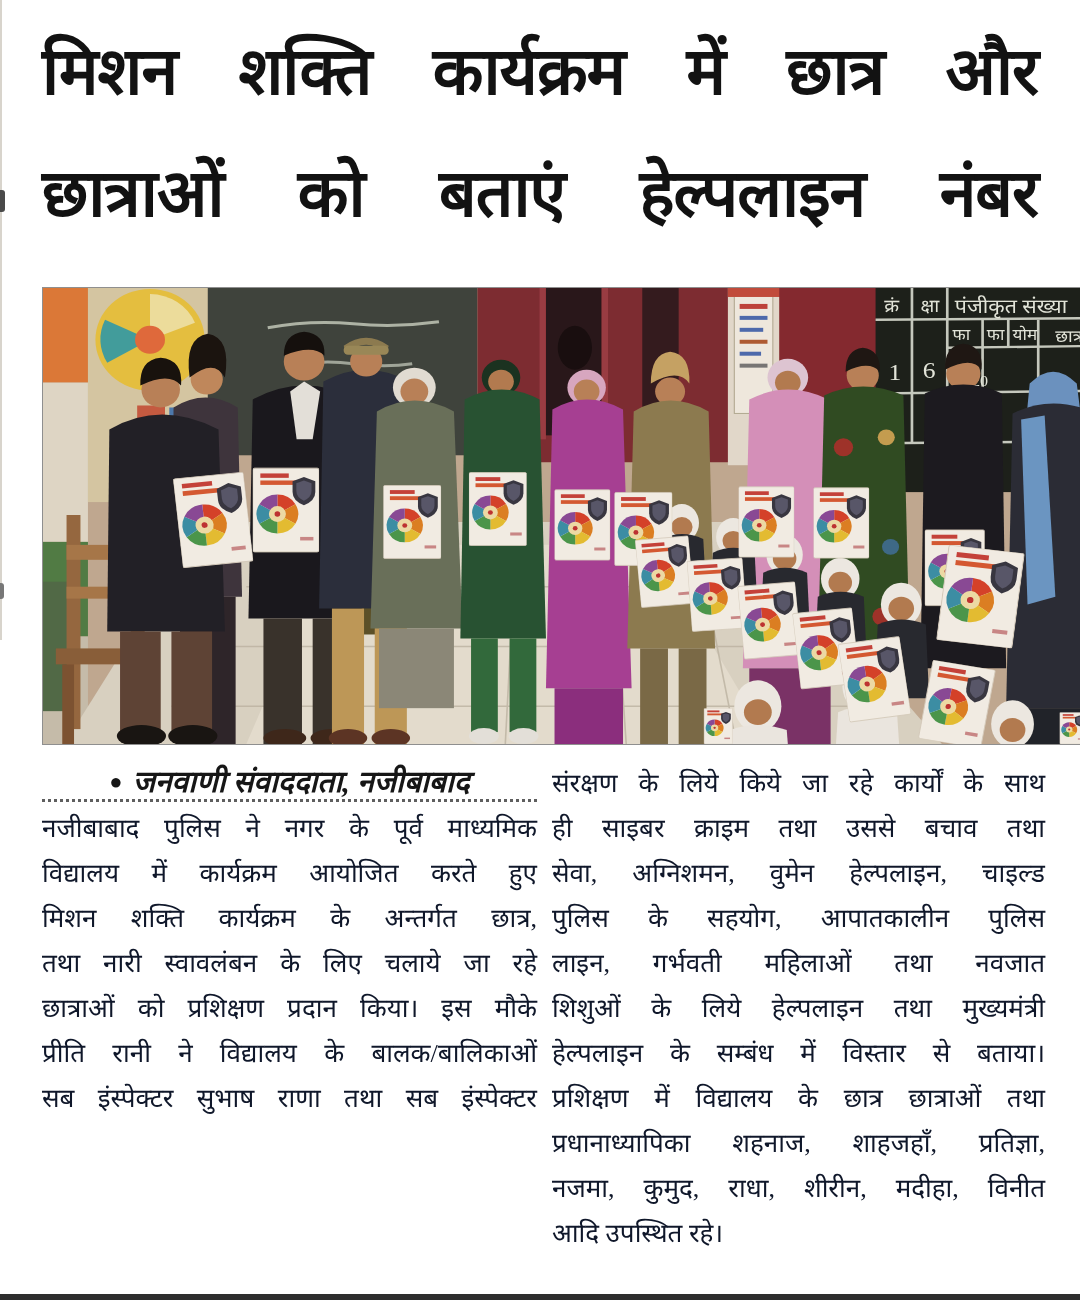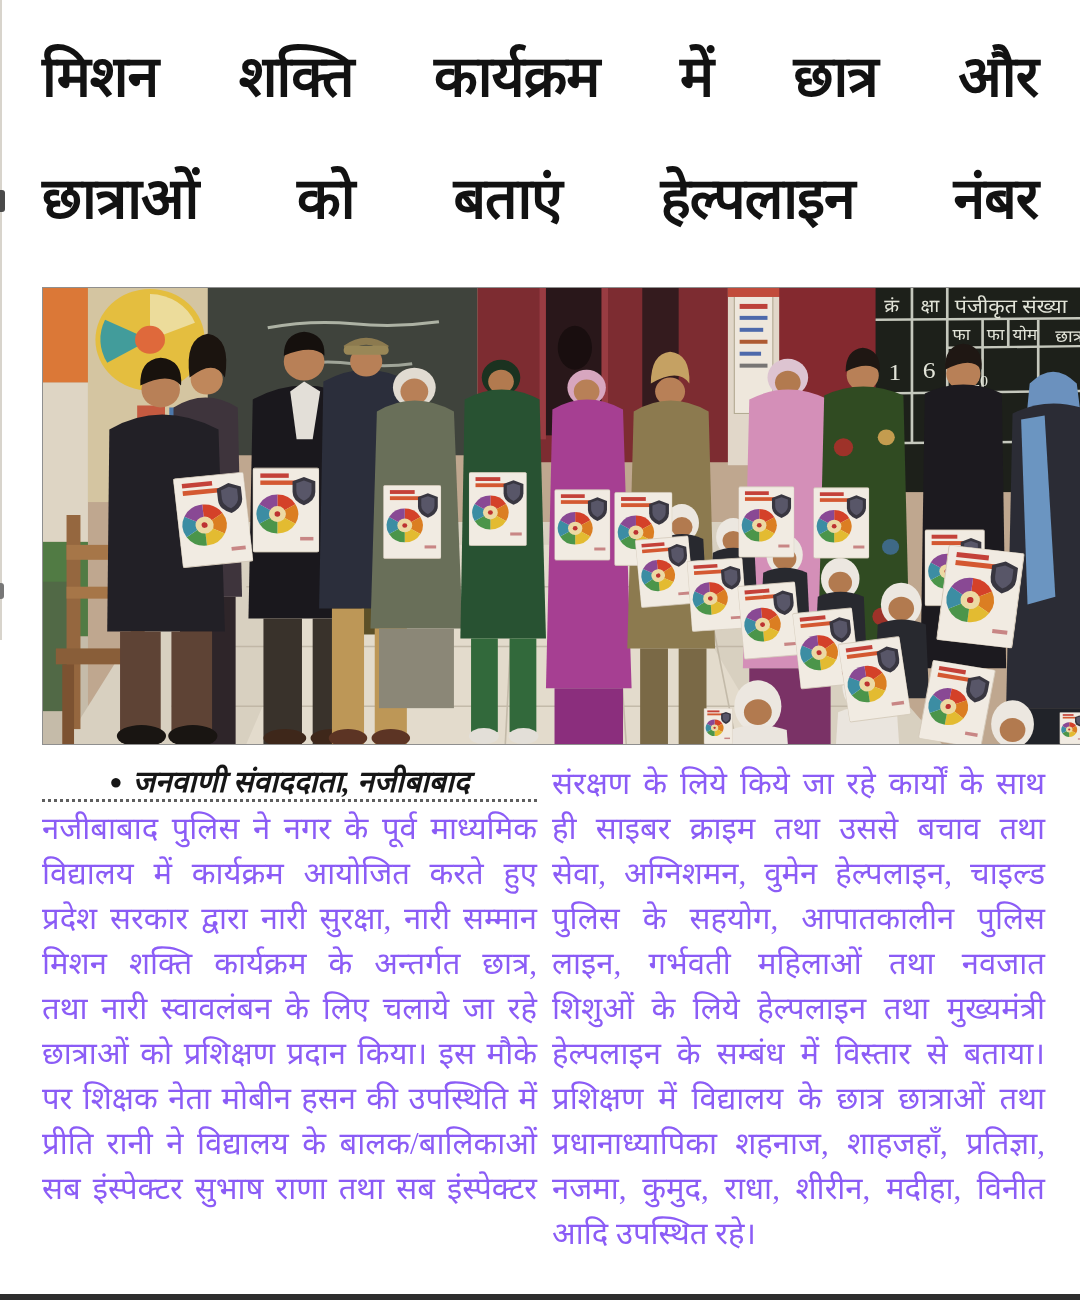--- a/index.html
+++ b/index.html
@@ -7,38 +7,38 @@
   body {
     width:1080px; height:1307px; position:relative; overflow:hidden;
     font-family:"Liberation Serif", serif; color:#1b1b1b;
   }
   .scan-line { position:absolute; left:0; top:0; width:2px; height:640px; background:#d8d4cc; }
   .scan-mark1 { position:absolute; left:0; top:190px; width:5px; height:22px; background:#4a4a4a; border-radius:0 3px 3px 0; }
   .scan-mark2 { position:absolute; left:0; top:583px; width:4px; height:16px; background:#777; border-radius:0 3px 3px 0; }
 
   .headline { position:absolute; left:42px; top:16px; width:996px; color:#121212; }
   .headline .hl {
-    font-size:57px; line-height:122px; font-weight:700; letter-spacing:-1px;
-    text-align:justify; text-align-last:justify; white-space:nowrap; overflow:visible;
+    font-size:66px; line-height:122px; font-weight:700; letter-spacing:-1px;
+    text-align:justify; text-align-last:justify; white-space:nowrap; overflow:visible;font-family:Liberation Mono, monospace;
   }
 
   .photo {
     position:absolute; left:42px; top:287px; width:1070px; height:458px;
     border:1px solid #8f8f8f; background:#c9b9a4; overflow:hidden;
   }
   .photo svg { display:block; width:100%; height:100%; }
 
   .byline {
     position:absolute; left:42px; top:760px; width:495px;
     text-align:center; font-size:30px; font-weight:700; color:#161616;font-style:italic;
   }
   .byline .dot { font-size:22px; vertical-align:3px; margin-right:10px; }
   .byline-rule { position:absolute; left:42px; top:799px; width:495px; border-top:3px dotted #5e5e5e; }
 
-  .col { position:absolute; width:495px; font-size:31px; line-height:45px; color:#8b5cf6; }
+  .col { position:absolute; width:495px; font-size:26px; line-height:45px; color:#0f172a; }
   .col-left  { left:42px;  top:806px; }
   .col-right { left:552px; top:761px; width:493px; }
   .tl { text-align:justify; text-align-last:justify; white-space:nowrap; height:45px; overflow:visible; }
   .tl.last { text-align-last:left; }
 
   .bottom-rule { position:absolute; left:0; top:1294px; width:1080px; height:6px; background:#2e2e2e; }
 
   .chalk { font-family:"Liberation Serif", serif; fill:#e7ebe0; }
 </style>
 </head>
@@ -351,25 +351,23 @@
 </figure>
 
 <div class="byline">
   <span class="dot">●</span><span>जनवाणी संवाददाता, नजीबाबाद</span>
 </div>
 <div class="byline-rule"></div>
 
 <div class="col col-left">
   <div class="tl">नजीबाबाद पुलिस ने नगर के पूर्व माध्यमिक</div>
   <div class="tl">विद्यालय में कार्यक्रम आयोजित करते हुए</div>
-  <div class="tl">प्रदेश सरकार द्वारा नारी सुरक्षा, नारी सम्मान</div>
   <div class="tl">मिशन शक्ति कार्यक्रम के अन्तर्गत छात्र,</div>
   <div class="tl">तथा नारी स्वावलंबन के लिए चलाये जा रहे</div>
   <div class="tl">छात्राओं को प्रशिक्षण प्रदान किया। इस मौके</div>
-  <div class="tl">पर शिक्षक नेता मोबीन हसन की उपस्थिति में</div>
   <div class="tl">प्रीति रानी ने विद्यालय के बालक/बालिकाओं</div>
   <div class="tl">सब इंस्पेक्टर सुभाष राणा तथा सब इंस्पेक्टर</div>
 </div>
 
 <div class="col col-right">
   <div class="tl">संरक्षण के लिये किये जा रहे कार्यों के साथ</div>
   <div class="tl">ही साइबर क्राइम तथा उससे बचाव तथा</div>
   <div class="tl">सेवा, अग्निशमन, वुमेन हेल्पलाइन, चाइल्ड</div>
   <div class="tl">पुलिस के सहयोग, आपातकालीन पुलिस</div>
   <div class="tl">लाइन, गर्भवती महिलाओं तथा नवजात</div>

